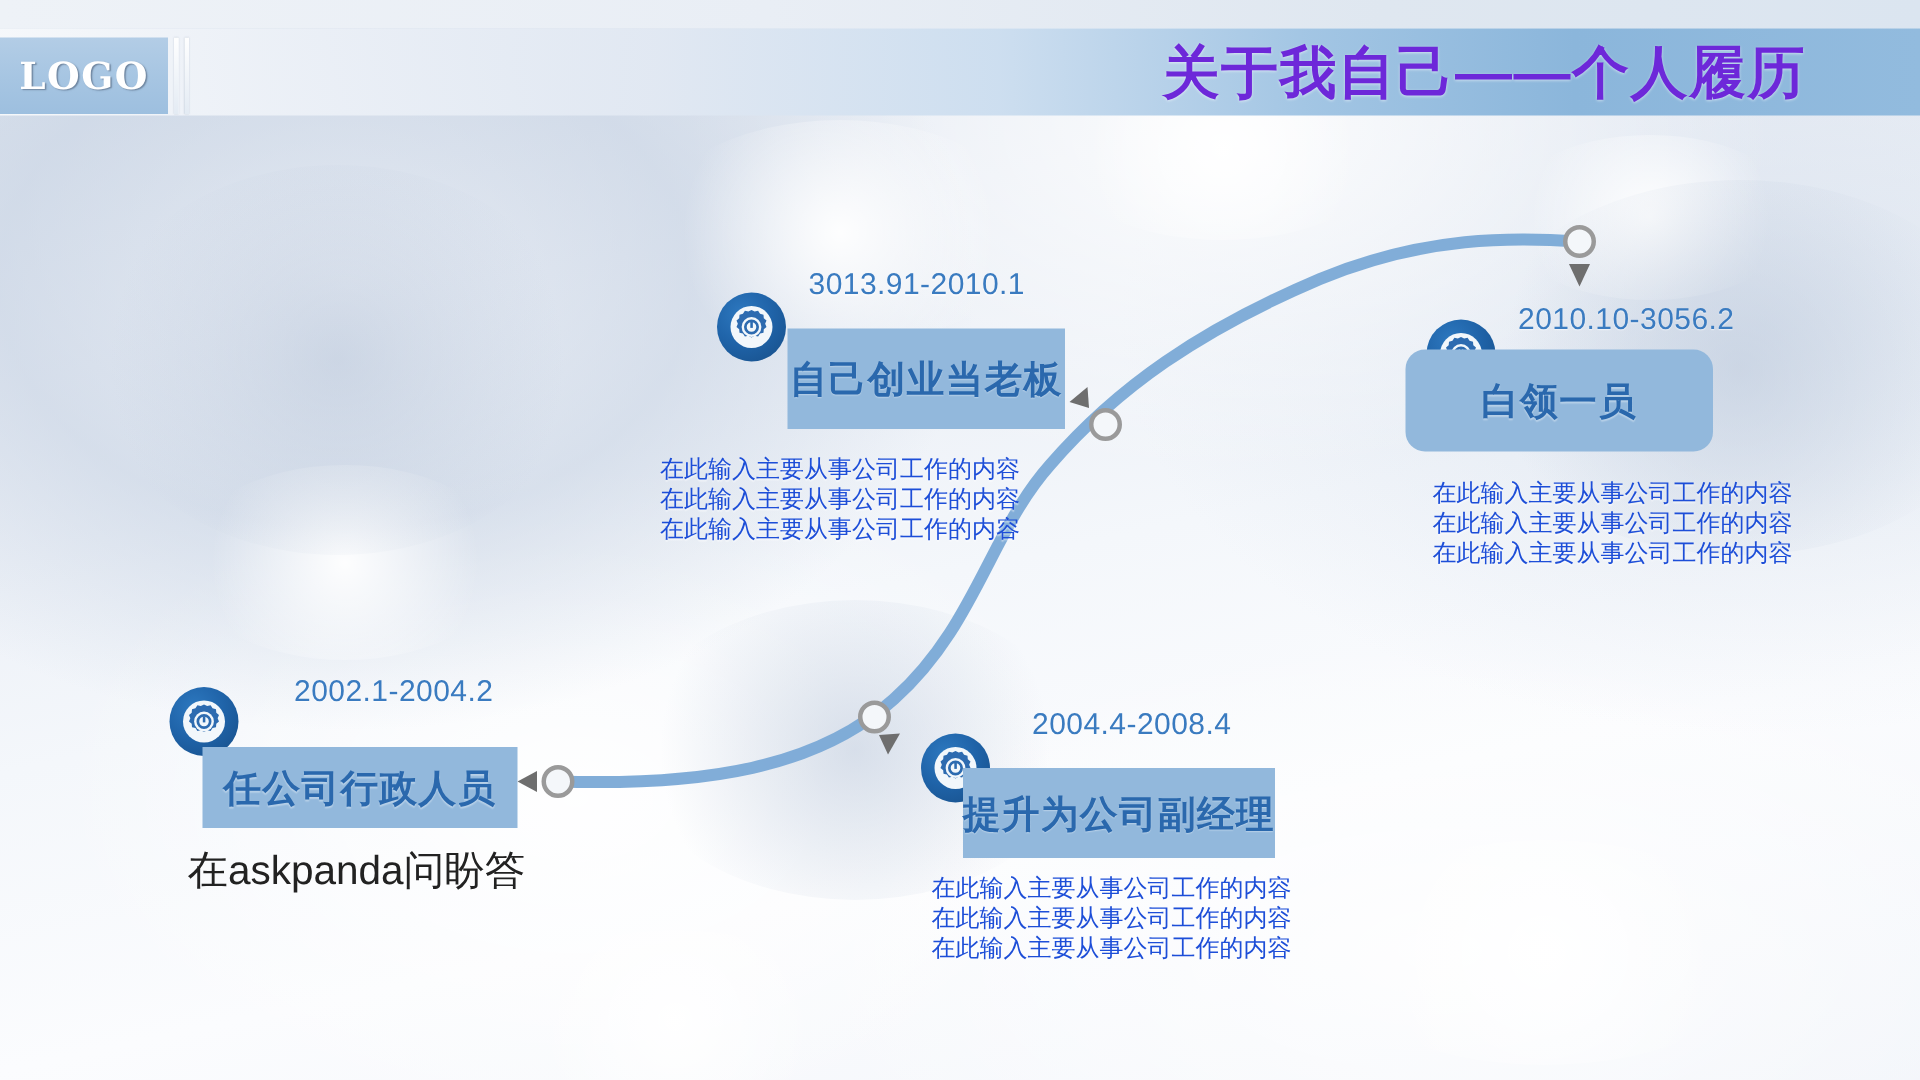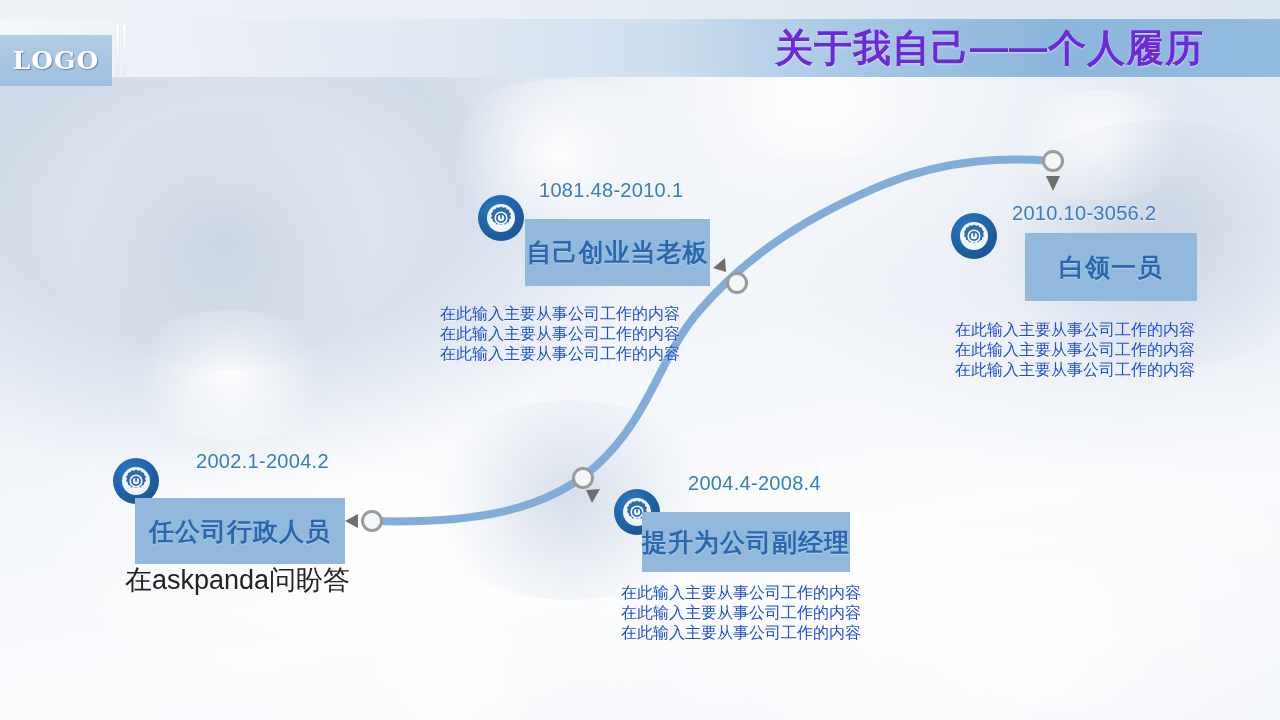--- a/index.html
+++ b/index.html
@@ -66,21 +66,20 @@
     background: linear-gradient(90deg, #eef2f7 0%, #e9eef5 40%, #dfe7f0 72%, #dbe5f0 100%);
   }
   .logo-box {
     position: absolute;
     left: 0; top: 25px;
     width: 112px; height: 51px;
     background: linear-gradient(180deg, #b3cde6 0%, #a6c5e2 55%, #9dbfdf 100%);
     display: flex;
     align-items: center;
     justify-content: center;
-    margin-top: 10px;
   }
   .logo-text {
     font-family: "DejaVu Serif", "Liberation Serif", serif;
     font-weight: 700;
     font-size: 25px;
     letter-spacing: 1px;
     color: #ffffff;
     text-shadow: 1px 1px 1px rgba(90,110,135,0.75);
   }
   .logo-bars {
@@ -233,21 +232,21 @@
       <circle cx="24" cy="24" r="23" fill="url(#gearRingGrad)"></circle>
       <circle cx="24" cy="24" r="14" fill="#f2f7fb"></circle>
       <g fill="#2d6bb0">
         <path d="M24 12.6 l2.1 1.1 2.3-.5 1.3 2 2.3.6 .2 2.3 1.8 1.5 -.9 2.2 .9 2.2 -1.8 1.5 -.2 2.3 -2.3 .6 -1.3 2 -2.3-.5 -2.1 1.1 -2.1-1.1 -2.3 .5 -1.3-2 -2.3-.6 -.2-2.3 -1.8-1.5 .9-2.2 -.9-2.2 1.8-1.5 .2-2.3 2.3-.6 1.3-2 2.3 .5z"></path>
       </g>
       <circle cx="24" cy="24" r="6.6" fill="#f2f7fb"></circle>
       <circle cx="24" cy="24" r="4.1" fill="none" stroke="#2d6bb0" stroke-width="1.8"></circle>
       <rect x="23.2" y="20.6" width="1.7" height="4" fill="#2d6bb0"></rect>
     </svg>
 
-    <div class="ms-box" style="left:135px;top:498px;width:210px;height:66px;">
+    <div class="ms-box" style="left:135px;top:498px;width:210px;height:54px;">
       <span class="ms-box-label">任公司行政人员</span>
     </div>
 
     <div class="ms-caption" style="left:125px;top:562px;">在askpanda问盼答</div>
   </div>
 
   <div class="milestone" style="left:0;top:0;">
     <div class="ms-date" style="left:688px;top:472px;">2004.4-2008.4</div>
 
     <svg class="ms-gear" style="left:613px;top:488px;" viewBox="0 0 48 48">
@@ -266,21 +265,21 @@
     </div>
 
     <div class="ms-desc" style="left:621px;top:583px;">
       <div>在此输入主要从事公司工作的内容</div>
       <div>在此输入主要从事公司工作的内容</div>
       <div>在此输入主要从事公司工作的内容</div>
     </div>
   </div>
 
   <div class="milestone" style="left:0;top:0;">
-    <div class="ms-date" style="left:539px;top:179px;">1081.48-2010.1</div>
+    <div class="ms-date" style="left:539px;top:179px;">3013.91-2010.1</div>
 
     <svg class="ms-gear" style="left:477px;top:194px;" viewBox="0 0 48 48">
       <circle cx="24" cy="24" r="23" fill="url(#gearRingGrad)"></circle>
       <circle cx="24" cy="24" r="14" fill="#f2f7fb"></circle>
       <g fill="#2d6bb0">
         <path d="M24 12.6 l2.1 1.1 2.3-.5 1.3 2 2.3.6 .2 2.3 1.8 1.5 -.9 2.2 .9 2.2 -1.8 1.5 -.2 2.3 -2.3 .6 -1.3 2 -2.3-.5 -2.1 1.1 -2.1-1.1 -2.3 .5 -1.3-2 -2.3-.6 -.2-2.3 -1.8-1.5 .9-2.2 -.9-2.2 1.8-1.5 .2-2.3 2.3-.6 1.3-2 2.3 .5z"></path>
       </g>
       <circle cx="24" cy="24" r="6.6" fill="#f2f7fb"></circle>
       <circle cx="24" cy="24" r="4.1" fill="none" stroke="#2d6bb0" stroke-width="1.8"></circle>
       <rect x="23.2" y="20.6" width="1.7" height="4" fill="#2d6bb0"></rect>
@@ -304,21 +303,21 @@
       <circle cx="24" cy="24" r="23" fill="url(#gearRingGrad)"></circle>
       <circle cx="24" cy="24" r="14" fill="#f2f7fb"></circle>
       <g fill="#2d6bb0">
         <path d="M24 12.6 l2.1 1.1 2.3-.5 1.3 2 2.3.6 .2 2.3 1.8 1.5 -.9 2.2 .9 2.2 -1.8 1.5 -.2 2.3 -2.3 .6 -1.3 2 -2.3-.5 -2.1 1.1 -2.1-1.1 -2.3 .5 -1.3-2 -2.3-.6 -.2-2.3 -1.8-1.5 .9-2.2 -.9-2.2 1.8-1.5 .2-2.3 2.3-.6 1.3-2 2.3 .5z"></path>
       </g>
       <circle cx="24" cy="24" r="6.6" fill="#f2f7fb"></circle>
       <circle cx="24" cy="24" r="4.1" fill="none" stroke="#2d6bb0" stroke-width="1.8"></circle>
       <rect x="23.2" y="20.6" width="1.7" height="4" fill="#2d6bb0"></rect>
     </svg>
 
-    <div class="ms-box" style="left:1025px;top:233px;width:172px;height:68px;">
+    <div class="ms-box" style="left:937px;top:233px;width:205px;height:68px;border-radius:13px;">
       <span class="ms-box-label">白领一员</span>
     </div>
 
     <div class="ms-desc" style="left:955px;top:320px;">
       <div>在此输入主要从事公司工作的内容</div>
       <div>在此输入主要从事公司工作的内容</div>
       <div>在此输入主要从事公司工作的内容</div>
     </div>
   </div>
 

